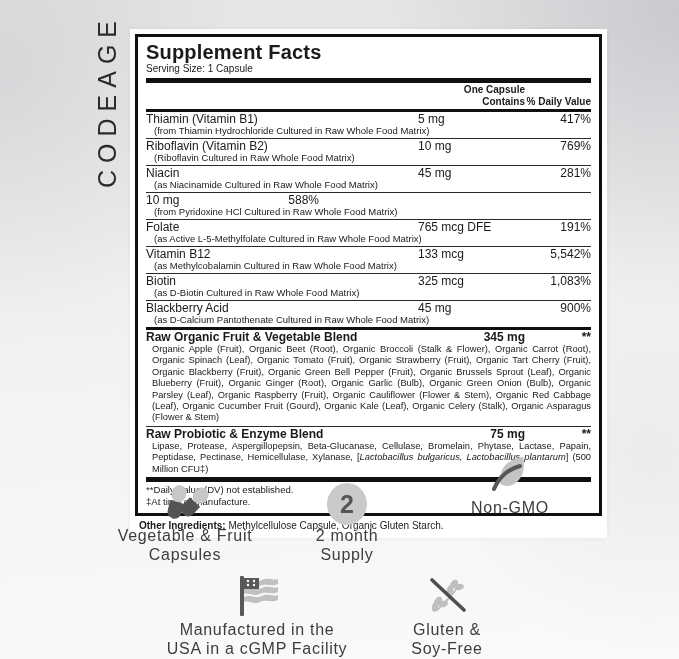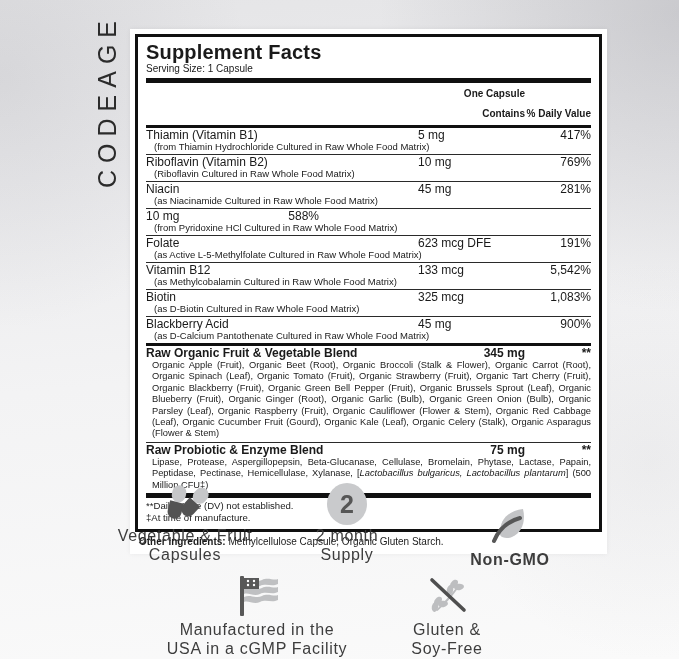--- a/index.html
+++ b/index.html
@@ -24,21 +24,21 @@
   
   .card{
     position:absolute;left:130px;top:29px;width:477px;background:#ffffff;
     padding:5px 5px 6px 5px;box-sizing:border-box;box-shadow:0 0 5px rgba(0,0,0,0.06);
   }
   .facts-box{border:3px solid #101010;padding:4px 8px 5px 8px;}
   .sf-title{font-size:20px;font-weight:700;line-height:22px;letter-spacing:.2px;}
   .sf-serving{font-size:10px;line-height:12px;margin-bottom:3px;}
   .bar-thick{height:5px;background:#101010;}
   .bar-med{height:3px;background:#101010;}
-  .cols{display:flex;align-items:flex-end;font-size:10px;font-weight:700;line-height:20px;padding:1px 0;}
+  .cols{display:flex;align-items:flex-end;font-size:10px;font-weight:700;line-height:12px;padding:1px 0;}
   .cols .sp{flex:1;}
   .col-amt{width:100px;text-align:right;}
   .col-dv{width:66px;text-align:right;}
   .n-row{border-top:1px solid #2a2a2a;padding:1px 0 2px 0;}
   .n-row:first-child{border-top:none;}
   .n-top{display:flex;font-size:12px;line-height:12px;gap:7px;}
   .n-name{flex:1;}
   .n-amt{width:100px;text-align:left;}
   .n-dv{width:66px;text-align:right;}
   .n-detail{font-size:9.5px;line-height:11px;padding-left:8px;}
@@ -53,21 +53,21 @@
   .footnotes{font-size:9.6px;line-height:11.5px;padding:2px 0 1px 0;}
   .other{font-size:10px;line-height:13px;padding:3px 4px 0 4px;}
   .other b{font-weight:700;}
 
   
   .badge{position:absolute;width:190px;text-align:center;color:#3d3d3d;}
   .badge .ic{height:44px;display:flex;align-items:center;justify-content:center;}
   .badge .lbl{font-size:16px;line-height:19px;letter-spacing:.7px;}
   .b-caps{left:90px;top:482px;}
   .b-supply{left:252px;top:482px;}
-  .b-gmo{left:415px;top:506px;font-weight:bold;}
+  .b-gmo{left:415px;top:454px;}
   .b-usa{left:162px;top:576px;}
   .b-gluten{left:352px;top:576px;}
   .b-supply .num-circle{width:40px;height:42px;border-radius:50%;background:#c9cacc;
     display:flex;align-items:center;justify-content:center;
     font-size:25px;font-weight:700;color:#565656;}
 </style>
 </head>
 <body>
 
 <div class="stage">
@@ -118,21 +118,21 @@
     <div class="n-top">
       <span class="n-amt">10 mg</span>
       <span class="n-dv">588%</span>
     </div>
     <div class="n-detail">(from Pyridoxine HCl Cultured in Raw Whole Food Matrix)</div>
   </div>
 
   <div class="n-row">
     <div class="n-top">
       <span class="n-name">Folate</span>
-      <span class="n-amt">623 mcg DFE</span>
+      <span class="n-amt">765 mcg DFE</span>
       <span class="n-dv">191%</span>
     </div>
     <div class="n-detail">(as Active L-5-Methylfolate Cultured in Raw Whole Food Matrix)</div>
   </div>
 
   <div class="n-row">
     <div class="n-top">
       <span class="n-name">Vitamin B12</span>
       <span class="n-amt">133 mcg</span>
       <span class="n-dv">5,542%</span>

